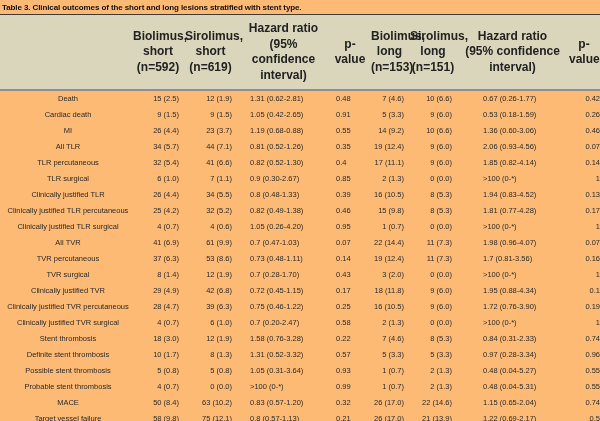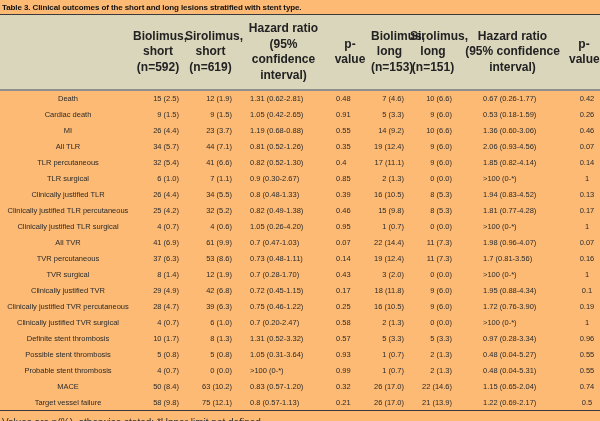--- a/index.html
+++ b/index.html
@@ -37,21 +37,21 @@
     font-size: 7.5px; color: var(--text);
     height: 16px;
     vertical-align: middle;
     white-space: nowrap; overflow: hidden;
   }
   td:nth-child(1) { text-align: center;  padding-left: 4px; }
   td:nth-child(2), td:nth-child(3), td:nth-child(6), td:nth-child(7) { text-align: right; padding-right: 5px; }
   td:nth-child(4) { text-align: left; padding-left: 13px; margin-top: 16px; }
   td:nth-child(5) { text-align: left; padding-left: 6px; }
   td:nth-child(8) { text-align: left; padding-left: 26px; }
-  td:nth-child(9) { text-align: center; padding-left: 6px; }
+  td:nth-child(9) { text-align: right; padding-left: 6px; }
   .footnote {
     font-size: 10px; color: #333;
     padding: 6px 2px 0 2px;
   }
 </style>
 </head>
 <body>
 
 <div class="page">
   <div class="title">Table 3. Clinical outcomes of the short and long lesions stratified with stent type.</div>
@@ -253,20 +253,31 @@
           <td>4 (0.7)</td>
           <td>6 (1.0)</td>
           <td>0.7 (0.20-2.47)</td>
           <td>0.58</td>
           <td>2 (1.3)</td>
           <td>0 (0.0)</td>
           <td>&gt;100 (0-*)</td>
           <td>1</td>
         </tr>
         <tr>
+          <td>Stent thrombosis</td>
+          <td>18 (3.0)</td>
+          <td>12 (1.9)</td>
+          <td>1.58 (0.76-3.28)</td>
+          <td>0.22</td>
+          <td>7 (4.6)</td>
+          <td>8 (5.3)</td>
+          <td>0.84 (0.31-2.33)</td>
+          <td>0.74</td>
+        </tr>
+        <tr>
           <td>Definite stent thrombosis</td>
           <td>10 (1.7)</td>
           <td>8 (1.3)</td>
           <td>1.31 (0.52-3.32)</td>
           <td>0.57</td>
           <td>5 (3.3)</td>
           <td>5 (3.3)</td>
           <td>0.97 (0.28-3.34)</td>
           <td>0.96</td>
         </tr>

